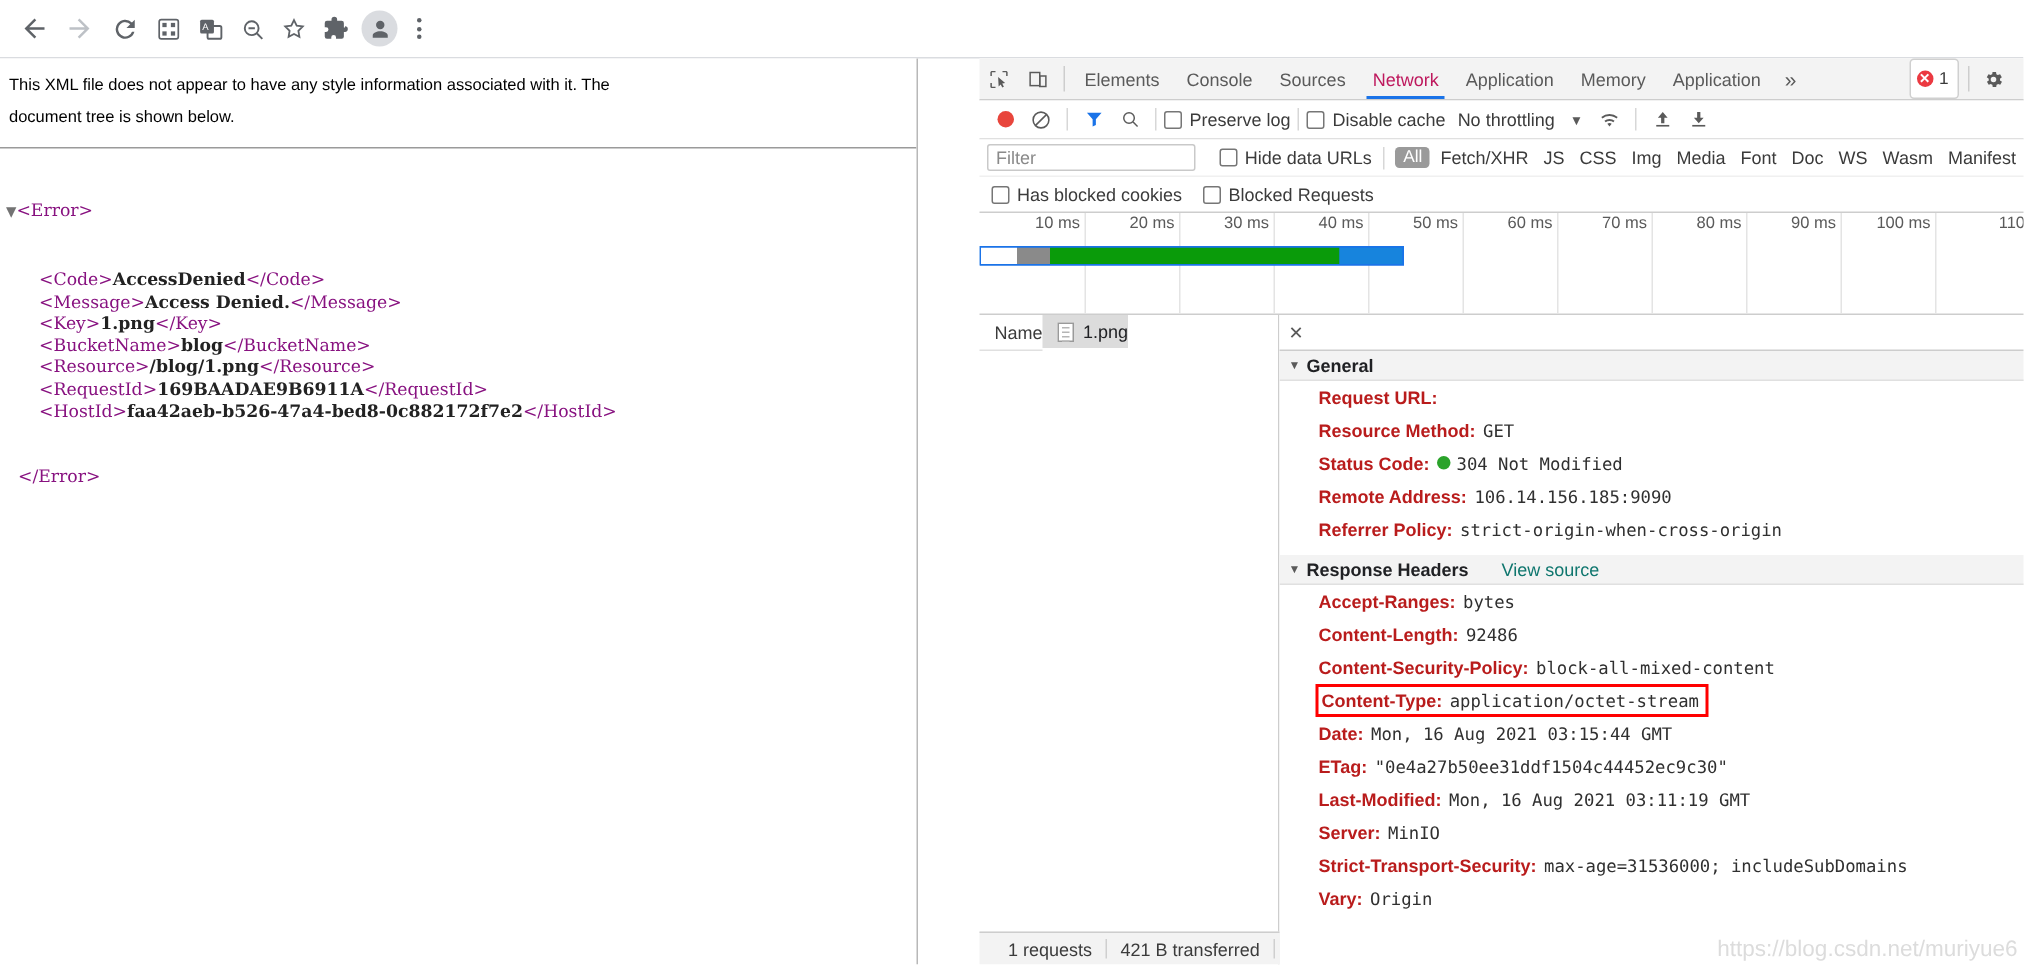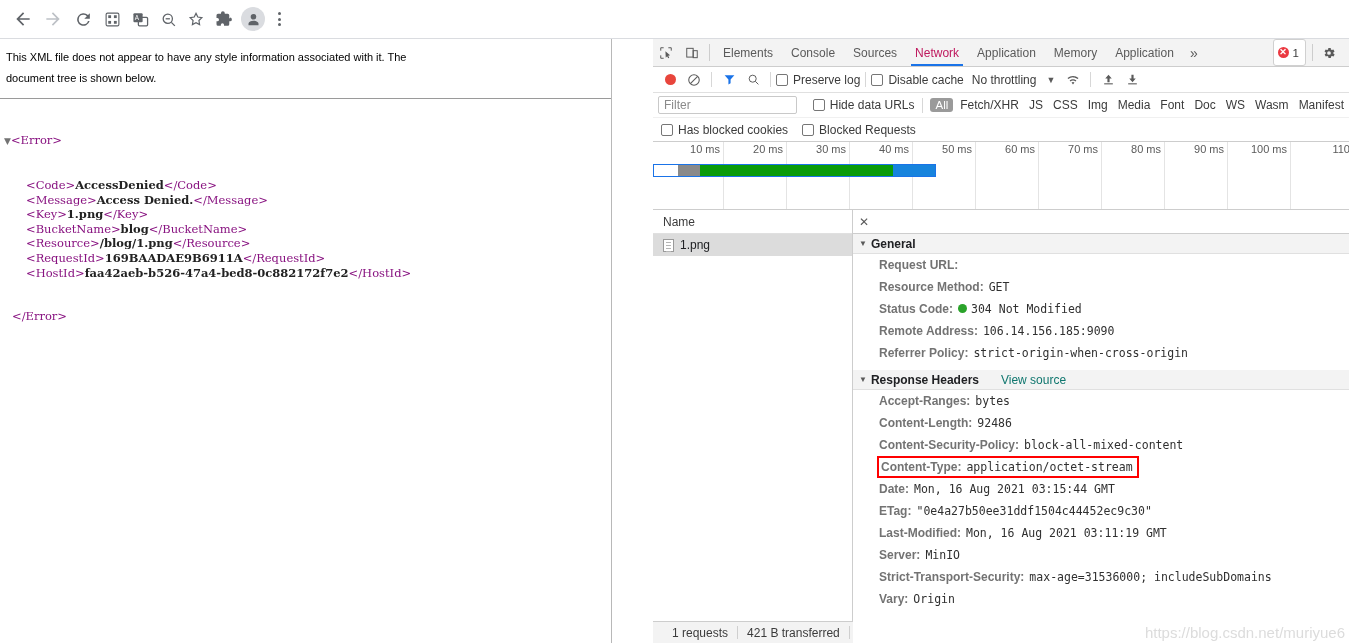--- a/index.html
+++ b/index.html
@@ -220,21 +220,21 @@
     display: flex; align-items: stretch;
     overflow: hidden;
   }
   .seg { height: 100%; }
 
   
   .dt-body { flex: 1 1 auto; display: flex; min-height: 0; }
   .req-list {
     width: 200px; flex: none;
     border-right: 1px solid #cdcdcd;
-    display: flex; flex-direction: column;
+    display: flex; flex-direction: row;
     background: #fff;
   }
   .req-head {
     height: 24px; display: flex; align-items: center;
     padding-left: 10px; font-size: 12px; color: #3b3b3b;
     border-bottom: 1px solid #e0e0e0; flex: none;
   }
   .req-row {
     height: 22px; display: flex; align-items: center; gap: 6px;
     padding-left: 10px; font-size: 12px; color: #202124;
@@ -278,21 +278,21 @@
     display: flex; align-items: center; gap: 4px;
   }
   .tri { font-size: 8px; color: #5a5a5a; }
   .view-src { font-size: 12px; color: #0f766e; font-weight: normal; }
 
   .hrow {
     display: flex; align-items: baseline;
     padding: 3px 0 3px 26px;
     font-size: 12px; line-height: 16px;
   }
-  .hkey { color: #737373; font-weight: bold; white-space: nowrap; }
+  .hkey { color: #b91c1c; font-weight: bold; white-space: nowrap; }
   .hval {
     color: #303030; font-family: "DejaVu Sans Mono", monospace;
     font-size: 11.5px; margin-left: 5px;
     word-break: break-all;
   }
   .status-dot {
     width: 9px; height: 9px; border-radius: 50%;
     background: #2aa32a; display: inline-block;
     margin: 0 4px 0 5px;
   }

